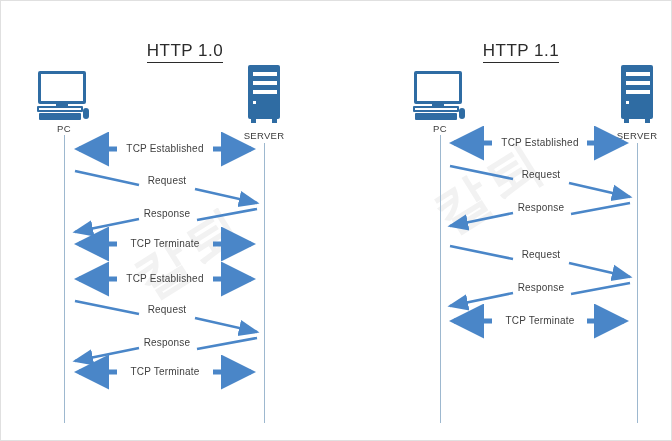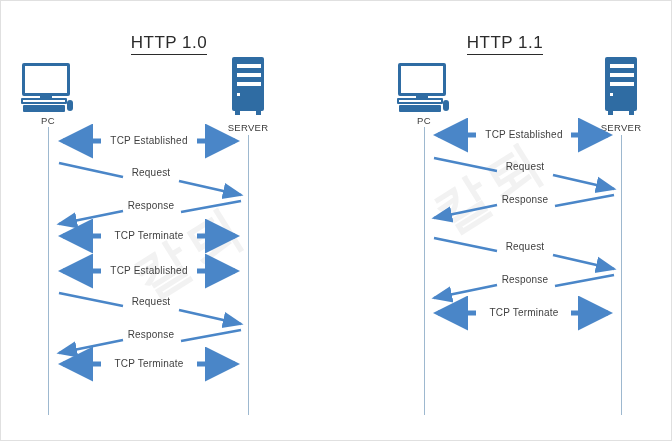--- a/index.html
+++ b/index.html
@@ -29,23 +29,24 @@
     transform: rotate(-32deg);
     white-space: nowrap;
     user-select: none;
     pointer-events: none;
   }
   .wm-1 { left: 130px; top: 215px; }
   .wm-2 { left: 430px; top: 150px; }
 
   .panel {
     position: absolute;
-    top: 4px;
+    top: 12px;
     width: 336px;
     height: 408px;
+    margin-left: 16px;
   }
   .panel-left  { left: 0; }
   .panel-right { left: 336px; }
 
   .diagram-title {
     position: absolute;
     top: 28px;
     width: 100%;
     text-align: center;
     font-size: 17px;

